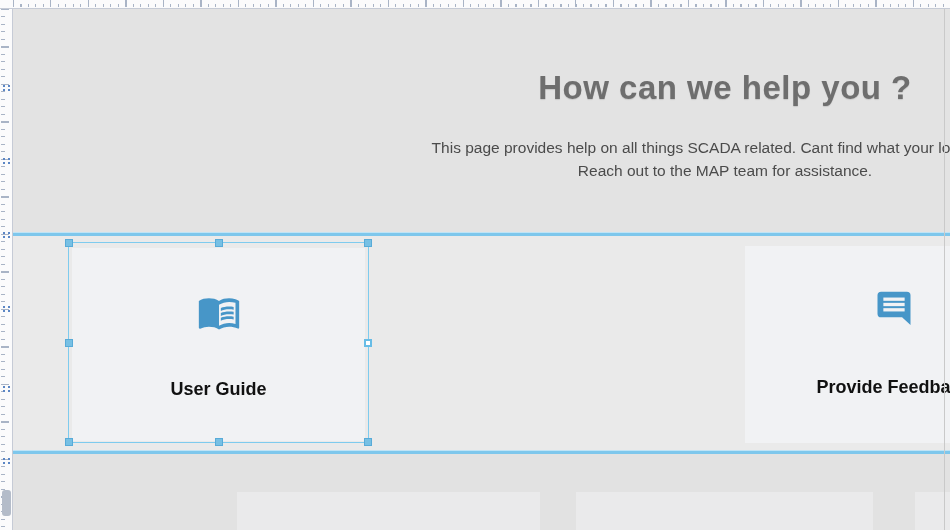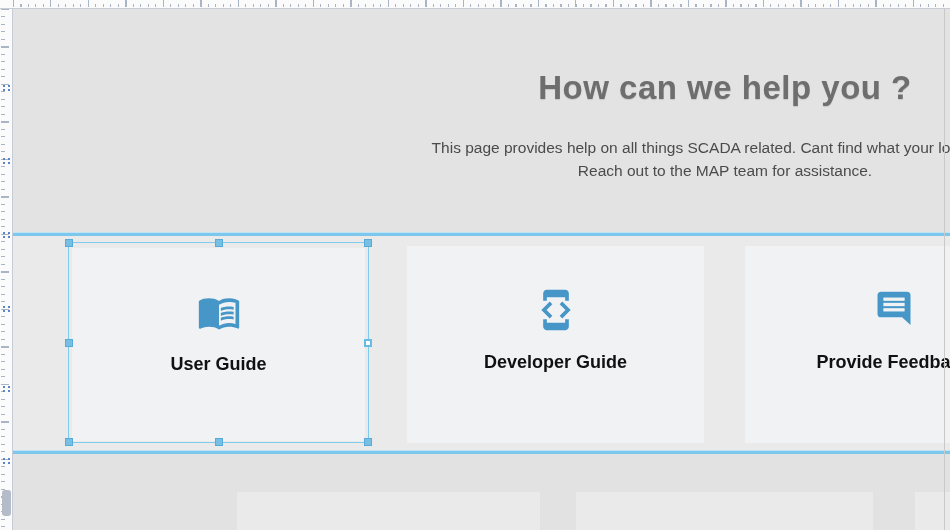--- a/index.html
+++ b/index.html
@@ -44,21 +44,21 @@
              background:linear-gradient(to bottom,#bfe4f6 0 1px,#7ec7ec 1px 4px); }
   .divider.d1 { top:223px; }
   .divider.d2 { top:441px; }
 
   .cards-band { position:absolute; left:0; top:227px; width:1424px; height:214px; background:#eaeaea; }
   .bottom-band { position:absolute; left:0; top:445px; width:1424px; height:76px; background:#e2e2e2; }
 
   .card { position:absolute; top:237px; height:197px; width:297px; background:#f1f2f4;
           display:flex; flex-direction:column; align-items:center; }
   .card .icon { margin-top:42px; height:44px; }
-  .card .label { margin-top:20px; font-size:18px; font-weight:bold; color:#111111; white-space:nowrap; }
+  .card .label { margin-top:45px; font-size:18px; font-weight:bold; color:#111111; white-space:nowrap; }
 
   .placeholder { position:absolute; top:483px; height:47px; background:#eaeaeb; }
 
   
   .selection { position:absolute; left:55px; top:233px; width:301px; height:201px;
                border:1px solid #7ecbee; pointer-events:auto; }
   .handle { position:absolute; width:8px; height:8px; background:#77c0e4; border:1px solid #58abd8; }
   .h-nw { left:-4px; top:-4px; }  .h-n { left:calc(50% - 4px); top:-4px; }  .h-ne { right:-4px; top:-4px; }
   .h-w { left:-4px; top:calc(50% - 4px); }
   .h-e { right:-4px; top:calc(50% - 4px); background:#ffffff; border:2px solid #67bce6; }
@@ -106,28 +106,20 @@
       <div class="card" style="left:59px; top:239px; width:293px; height:193px;">
         <div class="icon">
           <svg width="46" height="44" viewBox="0 0 24 24" fill="#4796c8">
             <path d="M21 5c-1.11-.35-2.33-.5-3.5-.5-1.95 0-4.05.4-5.5 1.5-1.45-1.1-3.55-1.5-5.5-1.5S2.45 4.9 1 6v14.65c0 .25.25.5.5.5.1 0 .15-.05.25-.05C3.1 20.45 5.05 20 6.5 20c1.95 0 4.05.4 5.5 1.5 1.35-.85 3.8-1.5 5.5-1.5 1.65 0 3.35.3 4.75 1.05.1.05.15.05.25.05.25 0 .5-.25.5-.5V6c-.6-.45-1.25-.75-2-1zm0 13.5c-1.1-.35-2.3-.5-3.5-.5-1.7 0-4.15.65-5.5 1.5V8c1.35-.85 3.8-1.5 5.5-1.5 1.2 0 2.4.15 3.5.5v11.5z"></path>
             <path d="M17.5 10.5c.88 0 1.73.09 2.5.26V9.24c-.79-.15-1.64-.24-2.5-.24-1.7 0-3.24.29-4.5.83v1.66c1.13-.64 2.7-.99 4.5-.99zM13 12.49v1.66c1.13-.64 2.7-.99 4.5-.99.88 0 1.73.09 2.5.26v-1.52c-.79-.15-1.64-.24-2.5-.24-1.7 0-3.24.3-4.5.83zM17.5 14.33c-1.7 0-3.24.29-4.5.83v1.66c1.13-.64 2.7-.99 4.5-.99.88 0 1.73.09 2.5.26v-1.52c-.79-.16-1.64-.24-2.5-.24z"></path>
           </svg>
         </div>
         <div class="label">User Guide</div>
       </div>
 
-      <div class="card" style="left:394px;">
-        <div class="icon">
-          <svg width="46" height="44" viewBox="0 0 24 24" fill="#4796c8">
-            <path d="M7 5h10v2h2V3c0-1.1-.9-2-2-1.99L7 1c-1.1 0-2 .9-2 2v4h2V5zm8.41 11.59L20 12l-4.59-4.59L14 8.83 17.17 12 14 15.17l1.41 1.42zM10 15.17L6.83 12 10 8.83 8.59 7.41 4 12l4.59 4.59L10 15.17zM17 19H7v-2H5v4c0 1.1.9 2 2 2h10c1.1 0 2-.9 2-2v-4h-2v2z"></path>
-          </svg>
-        </div>
-        <div class="label">Developer Guide</div>
-      </div>
 
       <div class="card" style="left:732px;">
         <div class="icon">
           <svg width="46" height="44" viewBox="0 0 24 24">
             <path fill="#4796c8" d="M5 2h14a2 2 0 0 1 2 2v16.2l-4.6-4.2H5a2 2 0 0 1-2-2V4a2 2 0 0 1 2-2z"></path>
             <rect x="6.2" y="5.2" width="11.6" height="1.8" fill="#f1f2f4"></rect>
             <rect x="6.2" y="8.1" width="11.6" height="1.8" fill="#f1f2f4"></rect>
             <rect x="6.2" y="11" width="11.6" height="1.8" fill="#f1f2f4"></rect>
           </svg>
         </div>

